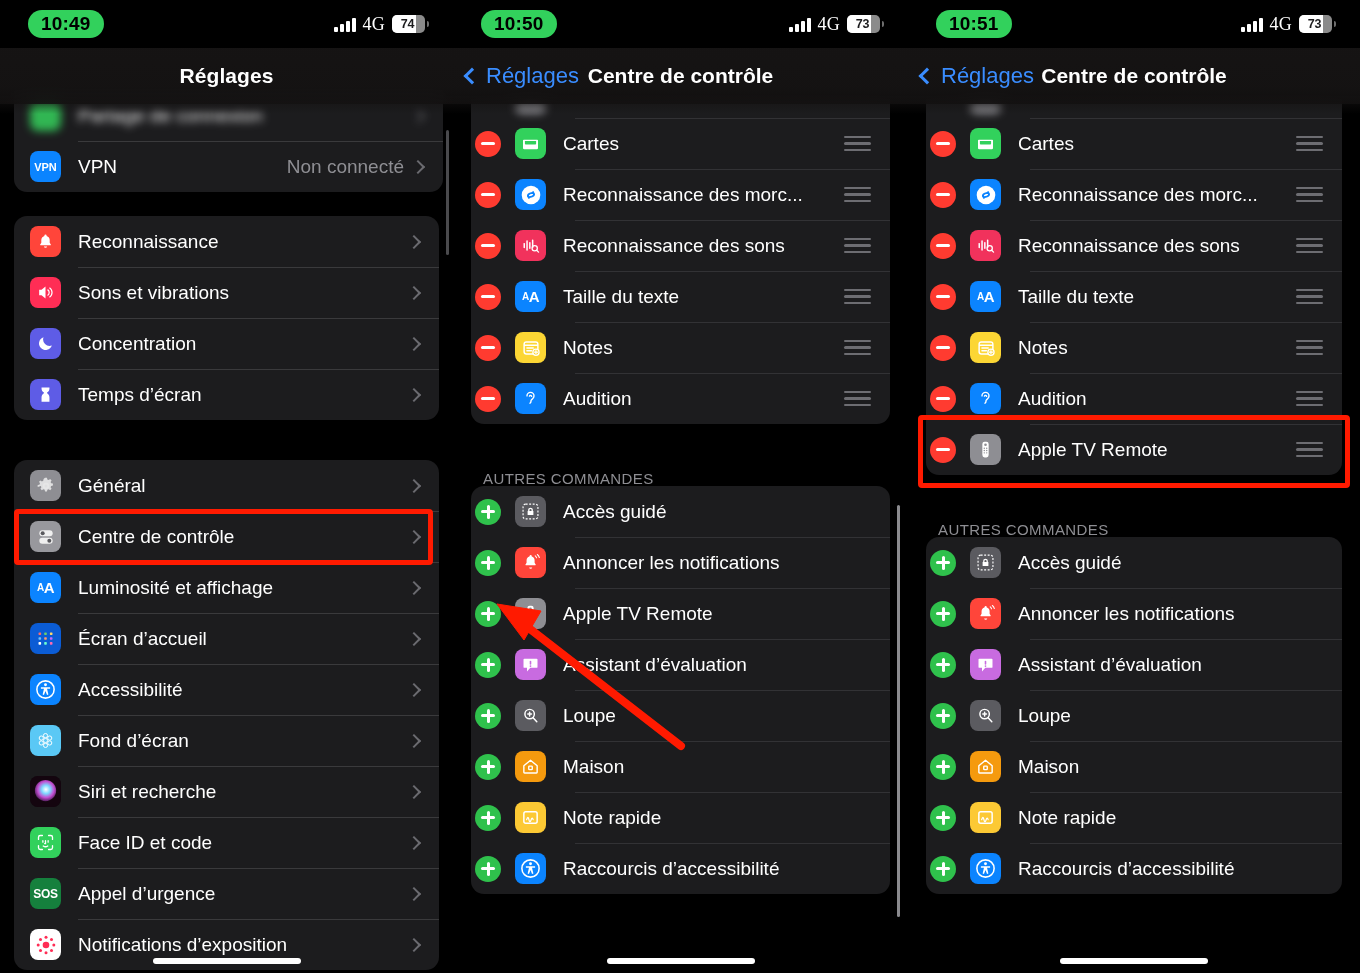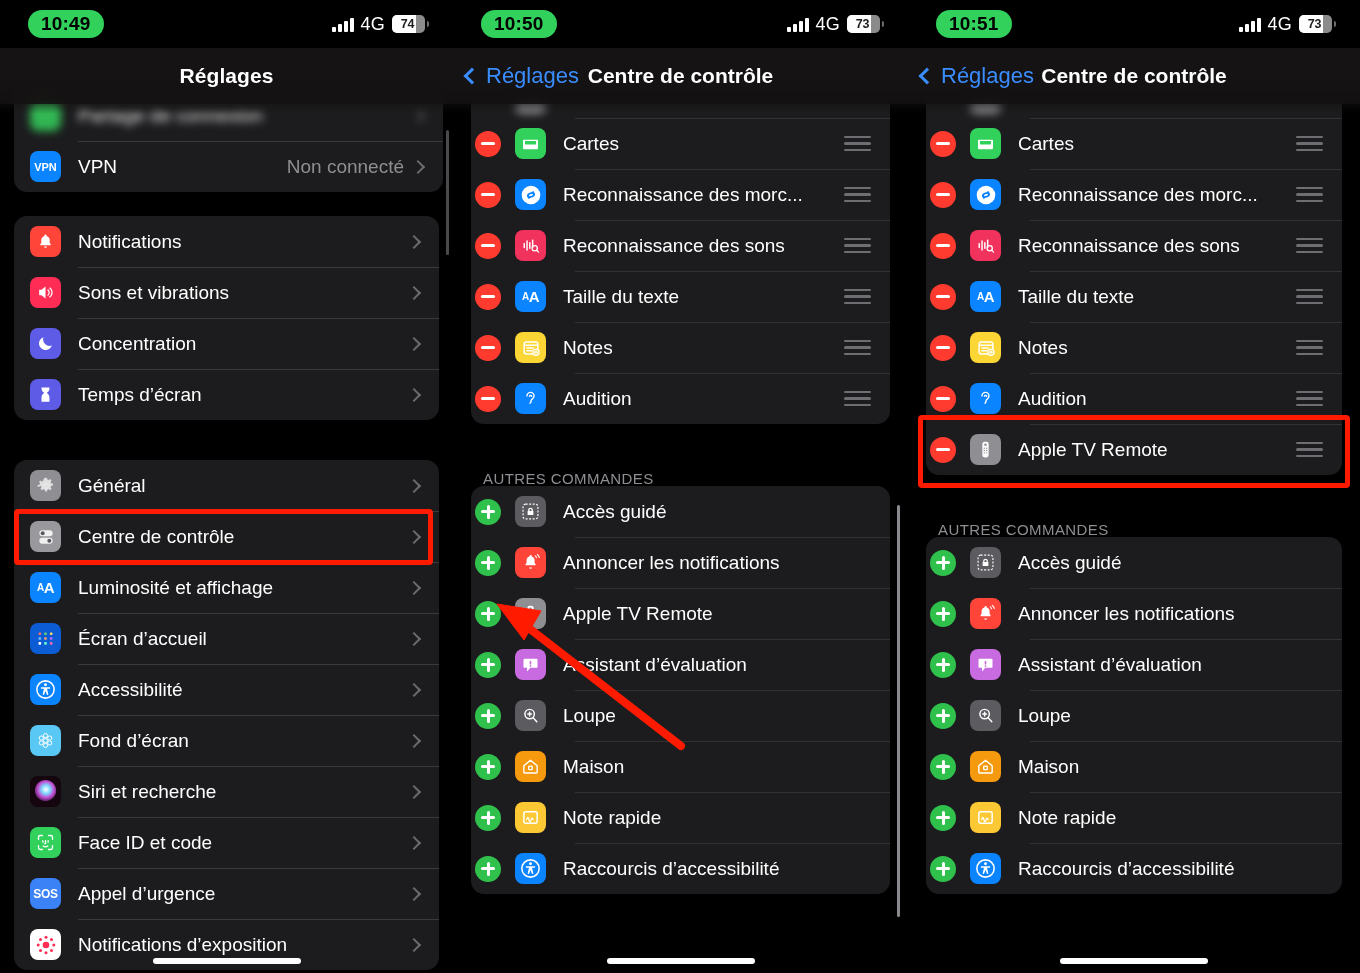--- a/index.html
+++ b/index.html
@@ -27,21 +27,21 @@
     border-radius: 14px; padding: 4px 13px 5px; letter-spacing: .2px;
     line-height: 1;
   }
   .status-right { display: flex; align-items: center; gap: 7px; }
   .bars { display: flex; align-items: flex-end; gap: 2.5px; height: 15px; }
   .bars i { width: 3.5px; background: #fff; border-radius: 1px; display:block; }
   .bars i:nth-child(1){ height: 5px; }
   .bars i:nth-child(2){ height: 8px; }
   .bars i:nth-child(3){ height: 11px; }
   .bars i:nth-child(4){ height: 14px; }
-  .net { color:#fff; font-size:18px; font-weight:400; letter-spacing:.2px; }
+  .net { color:#fff; font-size:18px; font-weight:400; letter-spacing:.2px;font-family:Liberation Serif, serif; }
   .batt { position: relative; width: 33px; height: 18px; }
   .batt .shell {
     position:absolute; inset:0; border-radius:5px; background:#8b8b8b;
     overflow:hidden;
   }
   .batt .fill { position:absolute; left:0; top:0; bottom:0; width:74%; background:#fff; }
   .batt .pct {
     position:absolute; inset:0; display:flex; align-items:center; justify-content:center;
     font-size:12.5px; font-weight:700; color:#1c1c1e; letter-spacing:-.2px; z-index:2;
     padding-right:2px;
@@ -172,21 +172,21 @@
         </div>
       </div>
 
       <div class="group" style="position:absolute; top:216px; left:14px; right:14px; margin:0;">
         <div class="row">
           <div class="appicon" style="background:#ff453a;">
             <svg viewBox="0 0 24 24" width="19" height="19">
                 <path fill="#fff" d="M12 3a1.4 1.4 0 011.4 1.4v.5a5.6 5.6 0 013.9 5.3v3.3l1.4 2.2a.7.7 0 01-.6 1.1H5.9a.7.7 0 01-.6-1.1l1.4-2.2v-3.3a5.6 5.6 0 013.9-5.3v-.5A1.4 1.4 0 0112 3zm0 17a2.2 2.2 0 01-2.1-1.6h4.2A2.2 2.2 0 0112 20z"></path>
               </svg>
           </div>
-          <div class="label">Notifications</div>
+          <div class="label">Reconnaissance</div>
           <div class="chevron"></div>
         </div>
         <div class="row">
           <div class="appicon" style="background:#ff2d55;">
             <svg viewBox="0 0 24 24" width="19" height="19">
                 <path fill="#fff" d="M12 4.5v15L7 15.5H4v-7h3L12 4.5zm3 3.2a5 5 0 010 8.6l-.8-1.3a3.5 3.5 0 000-6l.8-1.3zm2.4-2.4a8 8 0 010 13.4l-.8-1.3a6.5 6.5 0 000-10.8l.8-1.3z"></path>
               </svg>
           </div>
           <div class="label">Sons et vibrations</div>
           <div class="chevron"></div>
@@ -311,21 +311,21 @@
                 <g fill="none" stroke="#fff" stroke-width="1.5" stroke-linecap="round">
               <path d="M4 8.5V6a2 2 0 012-2h2.5M15.5 4H18a2 2 0 012 2v2.5M20 15.5V18a2 2 0 01-2 2h-2.5M8.5 20H6a2 2 0 01-2-2v-2.5"></path>
               <path d="M9 10v1.6M15 10v1.6M12 10v3.2h-1M9.4 16c1.6 1.1 3.6 1.1 5.2 0"></path>
                 </g>
               </svg>
           </div>
           <div class="label">Face ID et code</div>
           <div class="chevron"></div>
         </div>
         <div class="row">
-          <div class="appicon" style="background:#3b82f6;font-size:12px;letter-spacing:-.3px;">SOS</div>
+          <div class="appicon" style="background:#15803d;font-size:12px;letter-spacing:-.3px;">SOS</div>
           <div class="label">Appel d’urgence</div>
           <div class="chevron"></div>
         </div>
         <div class="row">
           <div class="appicon" style="background:#fff;">
             <svg viewBox="0 0 24 24" width="24" height="24">
                 <g fill="#ff2d55">
               <circle cx="12" cy="12" r="3.3"></circle>
               <g>
                     <circle cx="12" cy="4.2" r="1.5"></circle>

